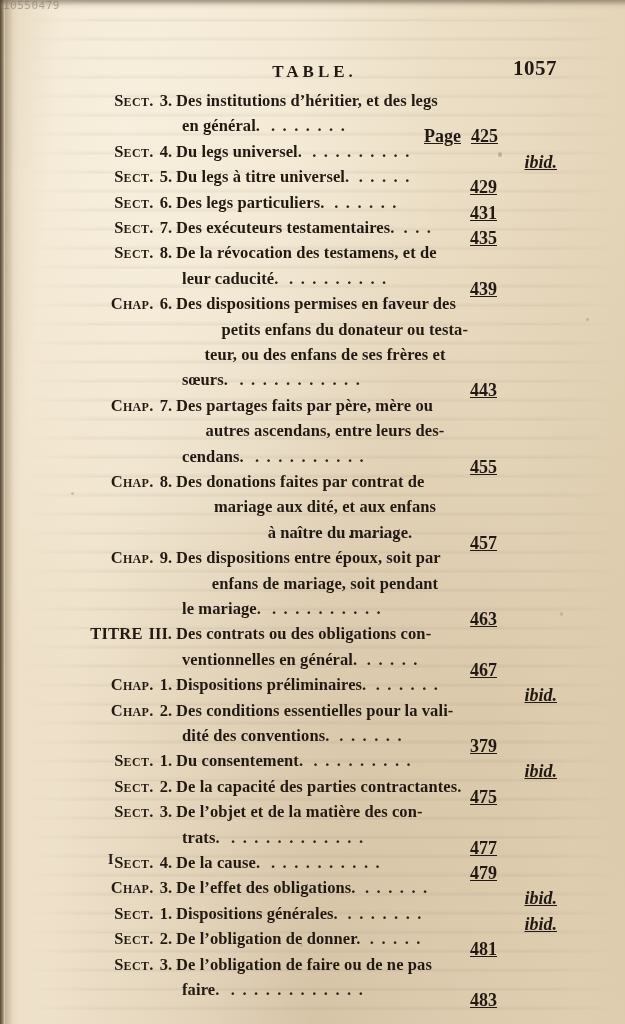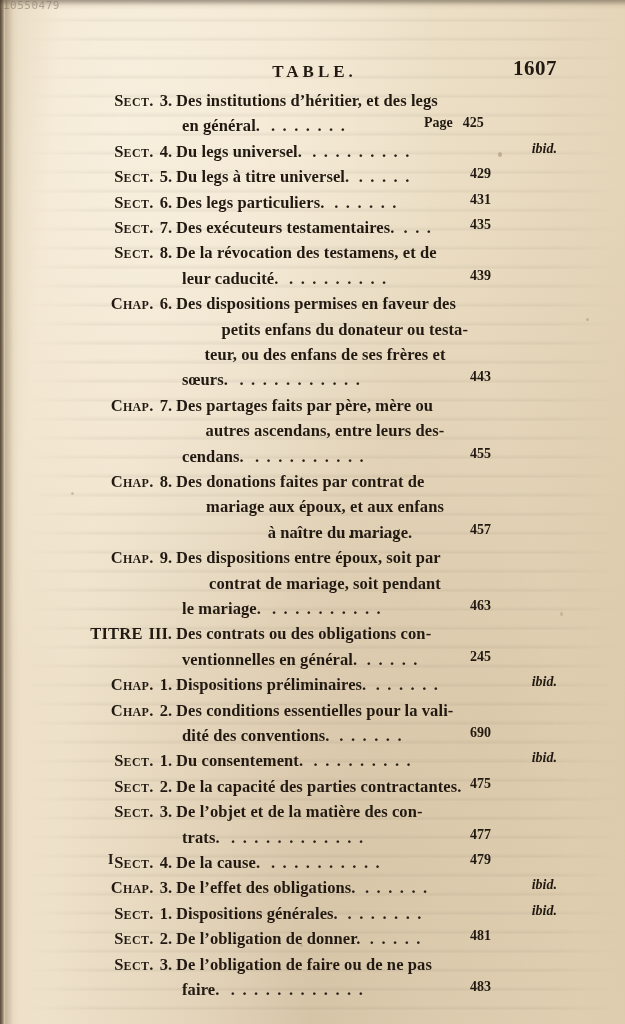--- a/index.html
+++ b/index.html
@@ -93,22 +93,22 @@
 
   .textcol {
     position: absolute; left: 176px; top: 1px;
     width: 292px;
     font-size: 16.5px; font-weight: bold;
     letter-spacing: .1px;
     white-space: nowrap;
   }
 
   .pagenum {
-    position: absolute; left: 470px; top: 0;
-    font-size: 14px; font-weight: bold;
+    position: absolute; left: 470px; top: 11px;
+    font-size: 18px; font-weight: bold; text-decoration: underline;
   }
   .pagenum.ibid {
     font-style: italic; font-weight: bold;
     left: auto; right: 68px; 
   }
   .pagenum.wordpage { left: 424px; }
 
   .leader {
     position: absolute; top: 1px; height: 20px;
     font-size: 16.5px; font-weight: bold;
@@ -147,21 +147,21 @@
   <div class="speck" style="left:586px;top:318px;width:3px;height:3px;opacity:.42;"></div>
   <div class="speck" style="left:71px;top:492px;width:3px;height:3px;opacity:.4;"></div>
   <div class="speck" style="left:560px;top:612px;width:3px;height:4px;opacity:.35;"></div>
   <div class="speck" style="left:300px;top:944px;width:3px;height:3px;opacity:.3;"></div>
   <div class="speck" style="left:120px;top:760px;width:2px;height:2px;opacity:.4;"></div>
 
   <div class="content">
 
     <div class="runhead">
       <div class="title">TABLE.</div>
-      <div class="folio">1607</div>
+      <div class="folio">1057</div>
     </div>
 
     <div class="toc" id="toc-root" style="position: relative; height: 914.4px;">
         <div class="entry">
           <div class="line" style="position: absolute; left: 0px; top: 0px; width: 625px;">
             <div class="labelbox"><span class="kw">Sect.</span><span class="num">3.</span></div>
             <div class="textcol">Des institutions d’héritier, et des legs</div>
           </div>
           <div class="line" style="position: absolute; left: 0px; top: 25.4px; width: 510px;">
             <div class="textcol" style="left: 182px; width: 286px; text-align: left;">en général.</div>
@@ -242,69 +242,69 @@
             <div class="pagenum">455</div>
             <div class="leader" style="left: 254.984px; width: 207.016px;">..........</div>
           </div>
         </div>
         <div class="entry">
           <div class="line" style="position: absolute; left: 0px; top: 381px; width: 625px;">
             <div class="labelbox"><span class="kw">Chap.</span><span class="num">8.</span></div>
             <div class="textcol">Des donations faites par contrat de</div>
           </div>
           <div class="line" style="position: absolute; left: 0px; top: 406.4px; width: 625px;">
-            <div class="textcol" style="left: 182px; width: 286px; text-align: center;">mariage aux époux, et aux enfans</div>
+            <div class="textcol" style="left: 182px; width: 286px; text-align: center;">mariage aux dité, et aux enfans</div>
           </div>
           <div class="line" style="position: absolute; left: 0px; top: 431.8px; width: 625px;">
             <div class="textcol" style="left: 197px; width: 286px; text-align: center;">à naître du mariage.</div>
             <div class="pagenum">457</div>
             <div class="leader" style="left: 336.688px; width: 125.312px;">......</div>
           </div>
         </div>
         <div class="entry">
           <div class="line" style="position: absolute; left: 0px; top: 457.2px; width: 625px;">
             <div class="labelbox"><span class="kw">Chap.</span><span class="num">9.</span></div>
             <div class="textcol">Des dispositions entre époux, soit par</div>
           </div>
           <div class="line" style="position: absolute; left: 0px; top: 482.6px; width: 625px;">
-            <div class="textcol" style="left: 182px; width: 286px; text-align: center;">contrat de mariage, soit pendant</div>
+            <div class="textcol" style="left: 182px; width: 286px; text-align: center;">enfans de mariage, soit pendant</div>
           </div>
           <div class="line" style="position: absolute; left: 0px; top: 508px; width: 504px;">
             <div class="textcol" style="left: 182px; width: 286px; text-align: left;">le mariage.</div>
             <div class="pagenum">463</div>
             <div class="leader" style="left: 271.891px; width: 190.109px;">..........</div>
           </div>
         </div>
         <div class="entry">
           <div class="line" style="position: absolute; left: 0px; top: 533.4px; width: 625px;">
             <div class="labelbox"><span class="kw full">TITRE</span><span class="num">III.</span></div>
             <div class="textcol">Des contrats ou des obligations con-</div>
           </div>
           <div class="line" style="position: absolute; left: 0px; top: 558.8px; width: 625px;">
             <div class="textcol" style="left: 182px; width: 286px; text-align: left;">ventionnelles en général.</div>
-            <div class="pagenum">245</div>
+            <div class="pagenum">467</div>
             <div class="leader" style="left: 366.781px; width: 95.2188px;">.....</div>
           </div>
         </div>
         <div class="entry">
           <div class="line" style="position: absolute; left: 0px; top: 584.2px; width: 625px;">
             <div class="labelbox"><span class="kw">Chap.</span><span class="num">1.</span></div>
             <div class="textcol">Dispositions préliminaires.</div>
             <div class="pagenum ibid">ibid.</div>
             <div class="leader" style="left: 375.641px; width: 112.359px;">......</div>
           </div>
         </div>
         <div class="entry">
           <div class="line" style="position: absolute; left: 0px; top: 609.6px; width: 625px;">
             <div class="labelbox"><span class="kw">Chap.</span><span class="num">2.</span></div>
             <div class="textcol">Des conditions essentielles pour la vali-</div>
           </div>
           <div class="line" style="position: absolute; left: 0px; top: 635px; width: 625px;">
             <div class="textcol" style="left: 182px; width: 286px; text-align: left;">dité des conventions.</div>
-            <div class="pagenum">690</div>
+            <div class="pagenum">379</div>
             <div class="leader" style="left: 339.312px; width: 122.688px;">......</div>
           </div>
         </div>
         <div class="entry">
           <div class="line" style="position: absolute; left: 0px; top: 660.4px; width: 625px;">
             <div class="labelbox"><span class="kw">Sect.</span><span class="num">1.</span></div>
             <div class="textcol">Du consentement.</div>
             <div class="pagenum ibid">ibid.</div>
             <div class="leader" style="left: 313.578px; width: 174.422px;">.........</div>
           </div>

